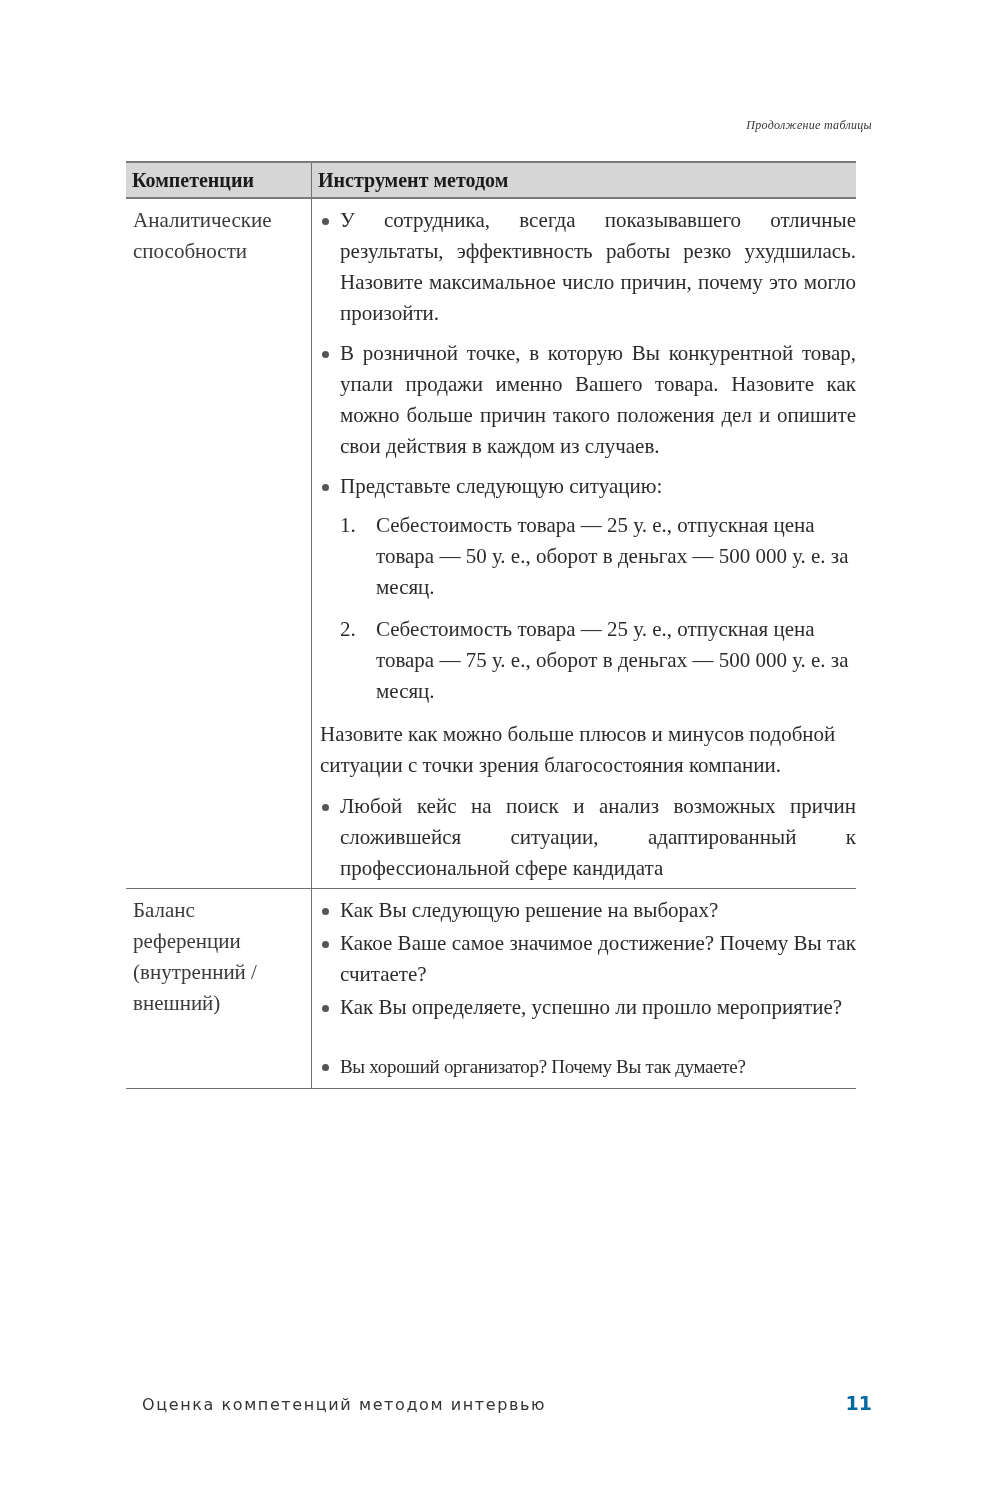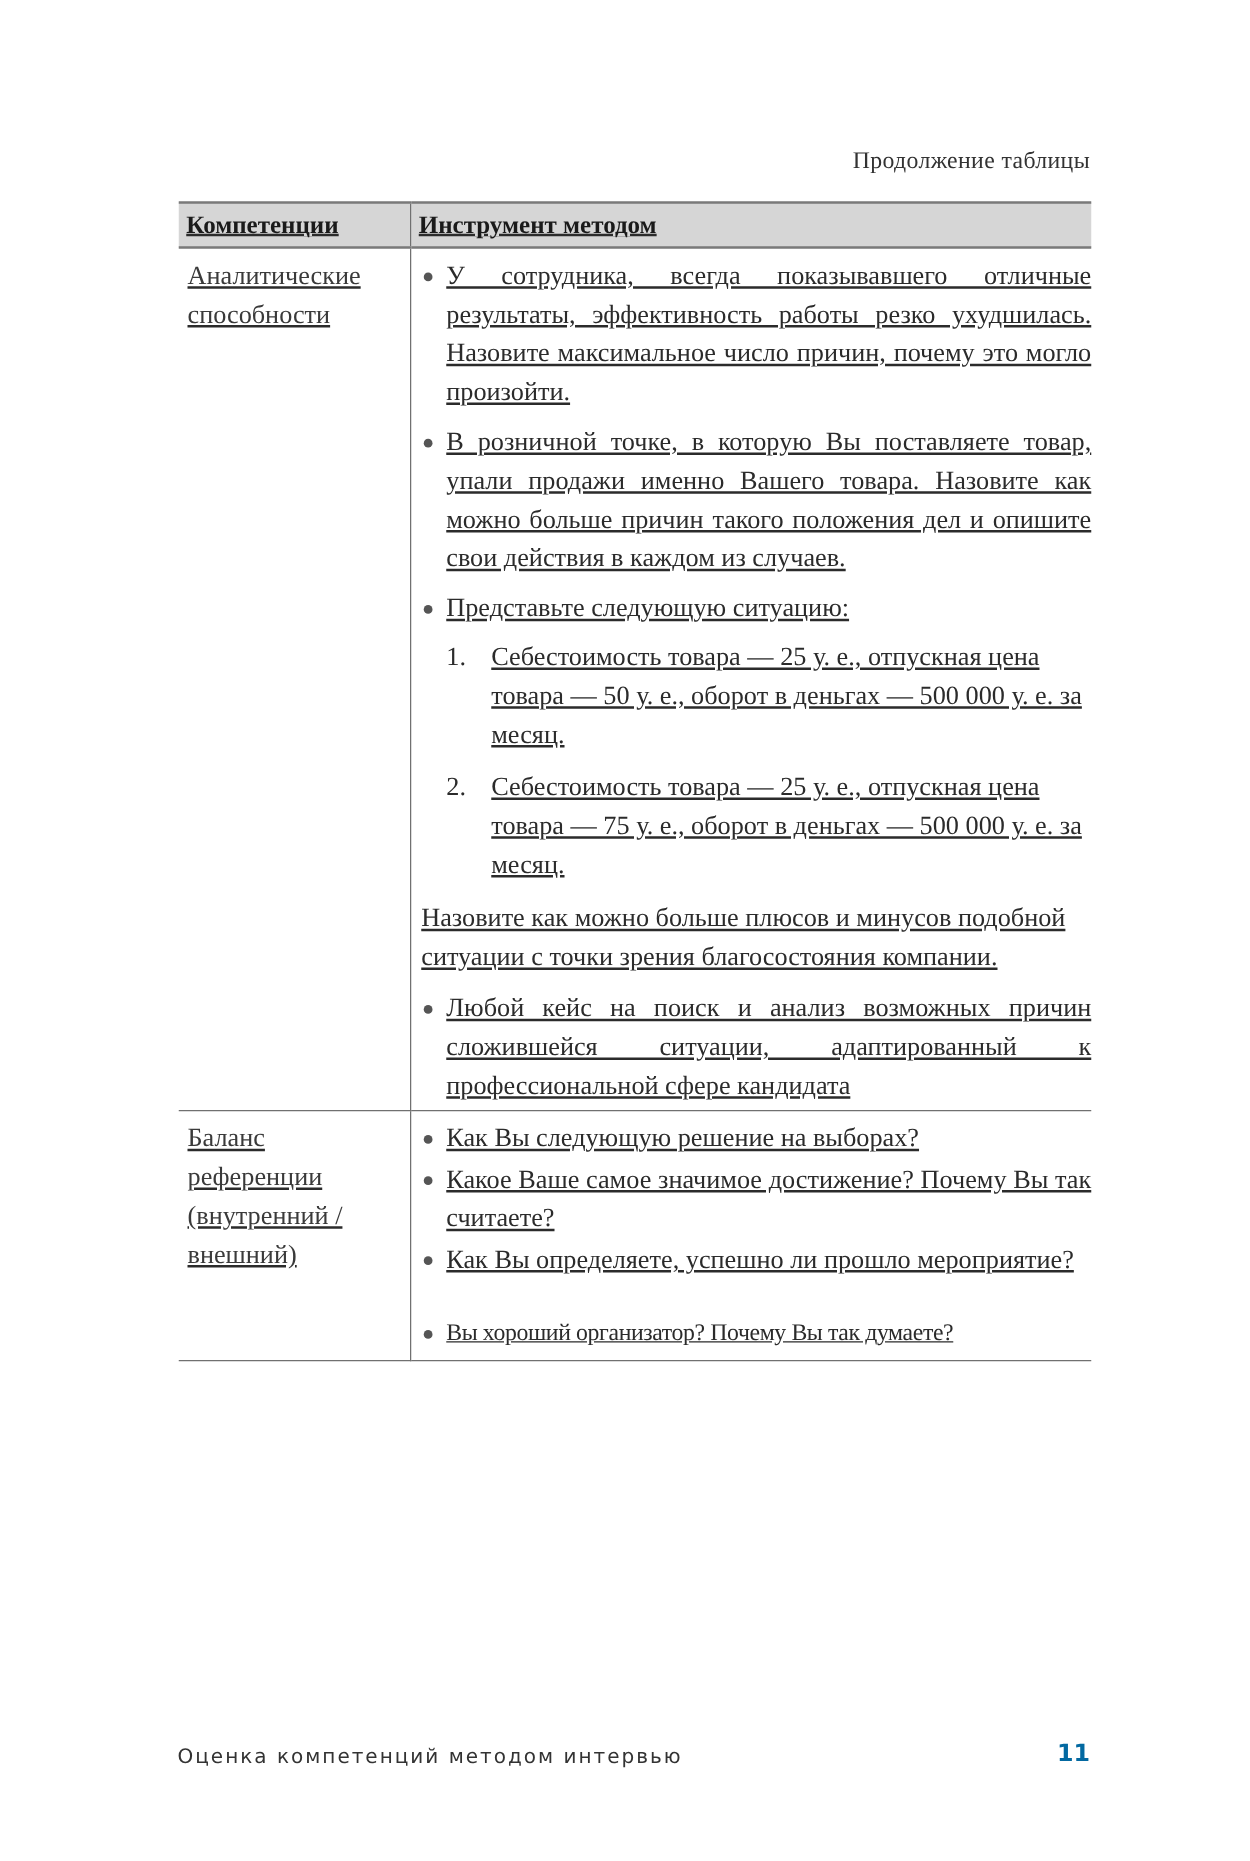--- a/index.html
+++ b/index.html
@@ -12,33 +12,33 @@
     height: 1489px;
     position: relative;
     font-family: "Liberation Serif", "DejaVu Serif", serif;
     color: #2b2b2b;
     overflow: hidden;
   }
   .continuation {
     position: absolute;
     top: 118px;
     right: 128px;
-    font-size: 19px;
+    font-style: italic;
+    font-size: 12px;
     letter-spacing: 0.3px;
     color: #333;
   }
   .table {
     position: absolute;
-    left: 143px;
+    left: 126px;
     top: 161px;
     width: 730px;
     border-collapse: collapse;
     font-size: 21px;
     line-height: 31px;
-    text-decoration: underline;
   }
   .table th {
     background: #d6d6d6;
     font-weight: bold;
     text-align: left;
     font-size: 20px;
     height: 34px;
     padding: 0 6px;
     color: #1a1a1a;
     border-top: 2px solid #7a7a7a;
@@ -137,21 +137,21 @@
     </tr>
   </thead>
   <tbody>
 
 
     <tr>
       <td class="col-left">Аналитические способности</td>
       <td class="col-right">
         <ul class="bullets spaced">
           <li>У сотрудника, всегда показывавшего отличные результаты, эффективность работы резко ухудшилась. Назовите максимальное число причин, почему это могло произойти.</li>
-          <li>В розничной точке, в которую Вы поставляете товар, упали продажи именно Вашего товара. Назовите как можно больше причин такого положения дел и опишите свои действия в каждом из случаев.</li>
+          <li>В розничной точке, в которую Вы конкурентной товар, упали продажи именно Вашего товара. Назовите как можно больше причин такого положения дел и опишите свои действия в каждом из случаев.</li>
           <li style="margin-bottom:0">Представьте следующую ситуацию:</li>
         </ul>
         <ol class="numbered">
           <li>
             <span class="num">1.</span>
             <span>Себестоимость товара — 25 у. е., отпускная цена товара — 50 у. е., оборот в деньгах — 500 000 у. е. за месяц.</span>
           </li>
           <li>
             <span class="num">2.</span>
             <span>Себестоимость товара — 25 у. е., отпускная цена товара — 75 у. е., оборот в деньгах — 500 000 у. е. за месяц.</span>

